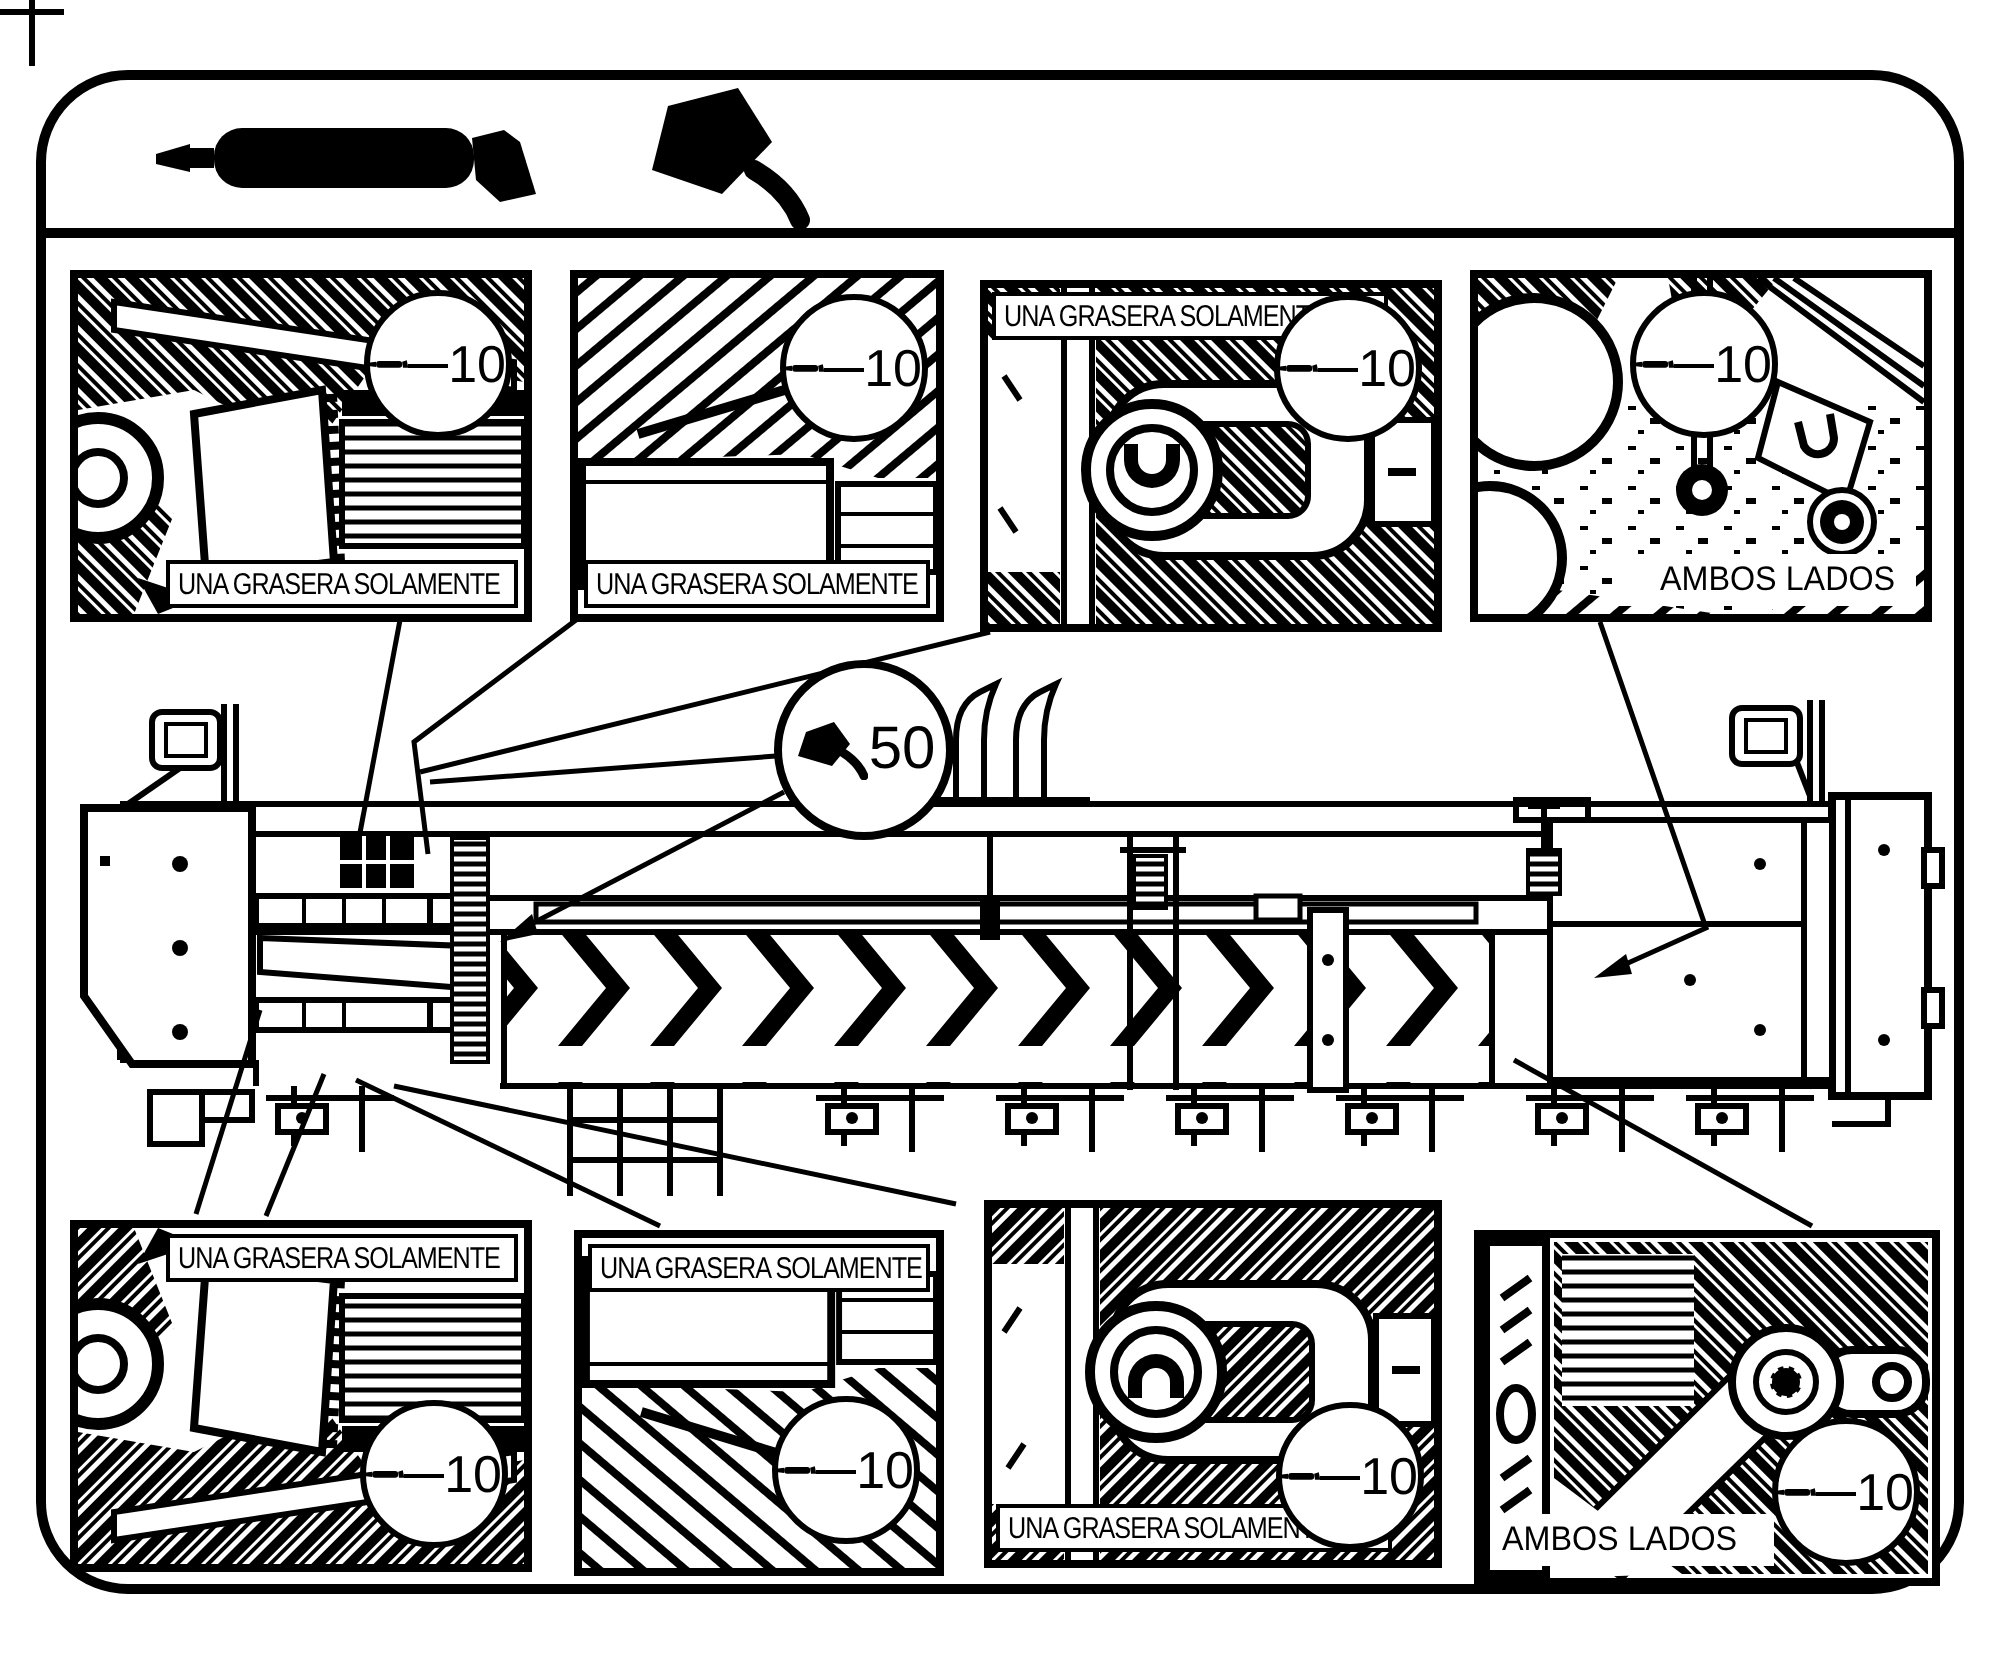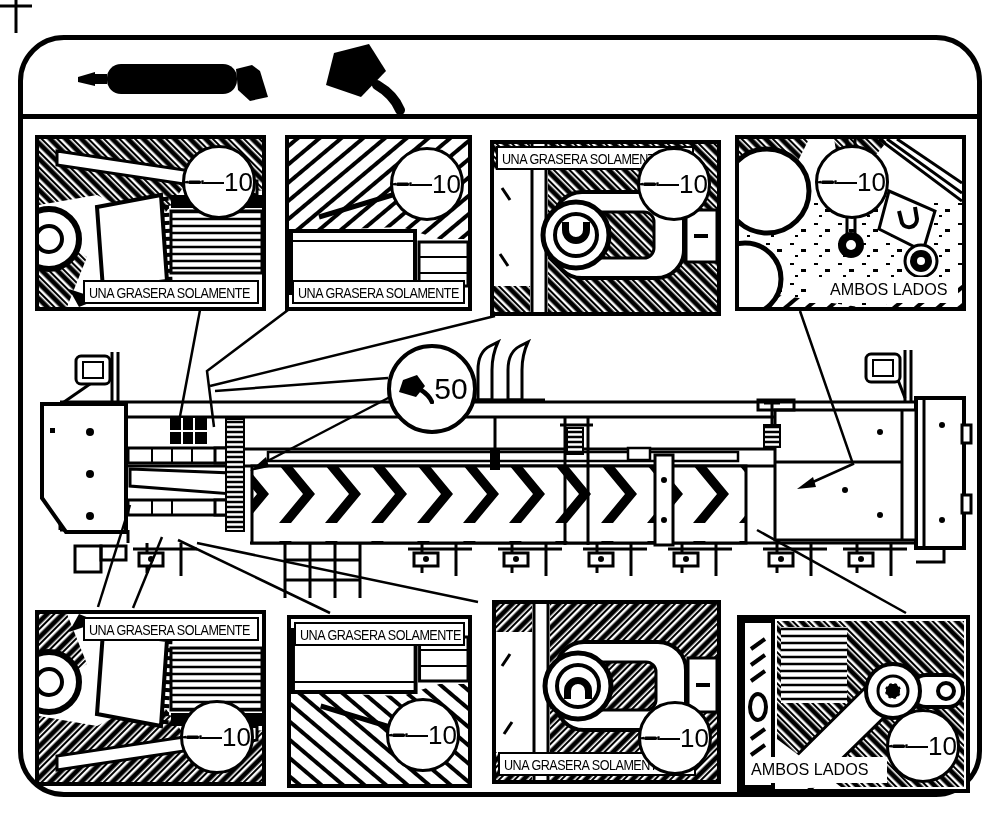--- a/index.html
+++ b/index.html
@@ -20,21 +20,21 @@
                overflow:hidden;z-index:4;box-sizing:border-box;}
   .label-strip span{font-size:15px;letter-spacing:-0.6px;transform:scaleX(0.84);
                     transform-origin:0 50%;display:inline-block;}
   .label-strip.noborder{border:none;height:26px;margin-top:16px;}
   .label-strip.noborder span{font-size:17px;letter-spacing:0;transform:scaleX(0.95);}
   .badge{position:absolute;background:#fff;border:3px solid #000;border-radius:50%;
          width:74px;height:74px;display:flex;flex-direction:row;align-items:center;
          justify-content:center;z-index:5;box-sizing:border-box;}
   .badge .rule{width:52px;border-top:2px solid #000;margin:2px 0 1px 0;}
   .badge .num{font-size:26px;line-height:1;font-weight:400;}
-  #badge-50{position:absolute;left:387px;top:344px;width:90px;height:90px;
+  #badge-50{position:absolute;left:387px;top:330px;width:90px;height:90px;
             border-width:4px;z-index:4;}
   #badge-50 .num{font-size:30px;}
   
   #panel-t1{left:35px;top:135px;width:231px;height:176px;}
   #panel-t2{left:285px;top:135px;width:187px;height:176px;}
   #panel-t3{left:490px;top:140px;width:231px;height:176px;}
   #panel-t4{left:735px;top:135px;width:231px;height:176px;}
   #panel-b1{left:35px;top:610px;width:231px;height:176px;}
   #panel-b2{left:287px;top:615px;width:185px;height:173px;}
   #panel-b3{left:492px;top:600px;width:229px;height:184px;}

